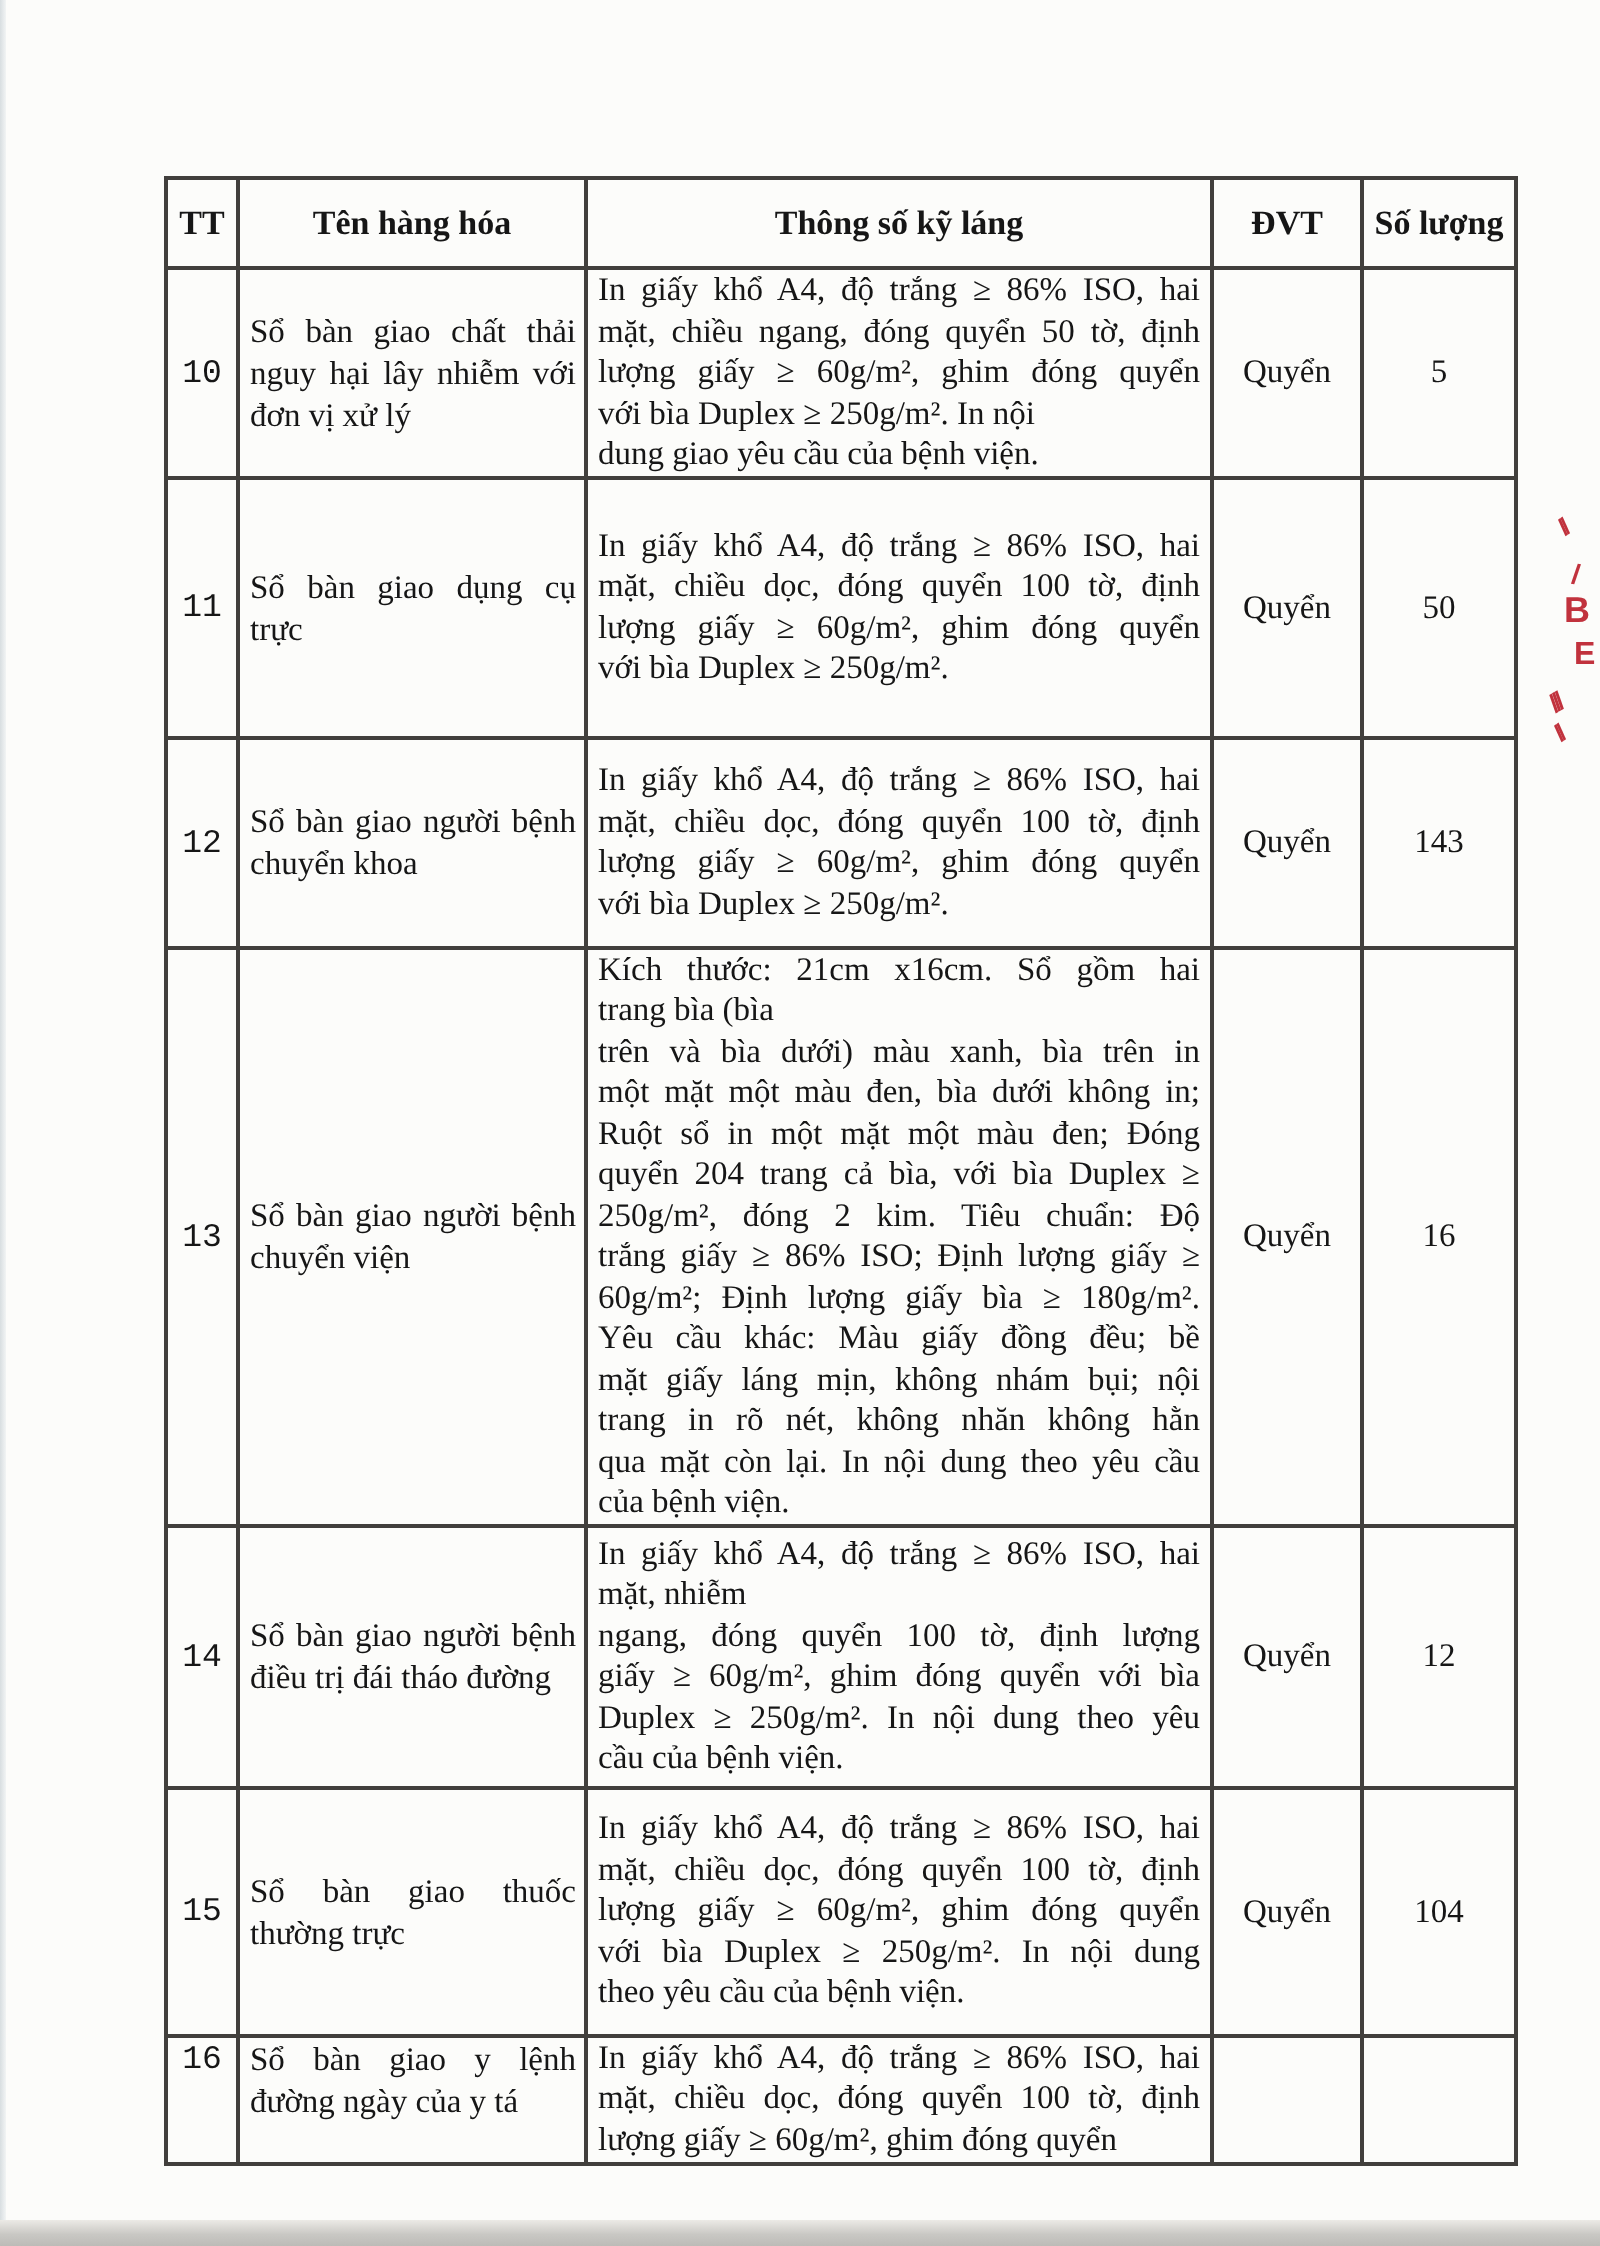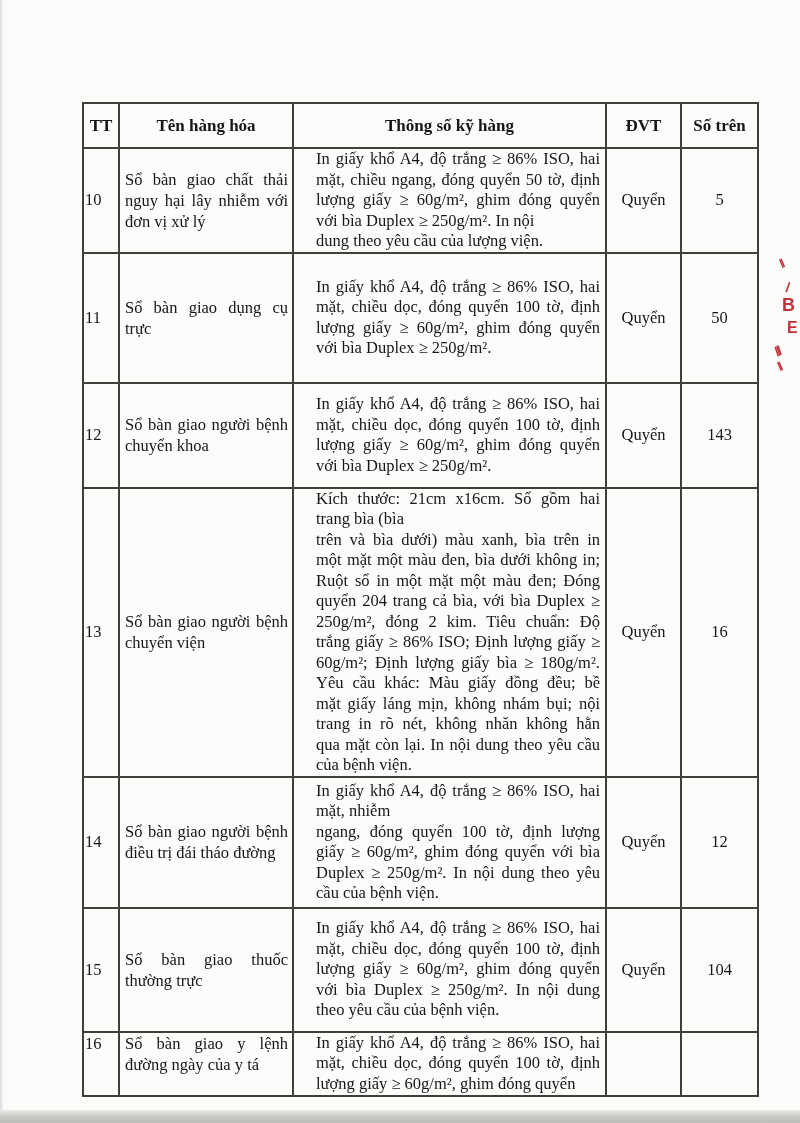--- a/index.html
+++ b/index.html
@@ -20,21 +20,21 @@
     opacity: .75;
   }
 
   
   .bottom-band {
     position: absolute; left: 0; bottom: 0; width: 100%; height: 13px;
     background: linear-gradient(to bottom, #eceae6 0%, #c9c8c4 55%, #bcbbb7 100%);
   }
 
   table.goods {
-    position: absolute; left: 82px; top: 102px;
+    position: absolute; left: 82px; top: 88px;
     width: 677px;
     border-collapse: collapse;
     table-layout: fixed;
   }
   col.c1 { width: 36px; }
   col.c2 { width: 174px; }
   col.c3 { width: 313px; }
   col.c4 { width: 75px; }
   col.c5 { width: 77px; }
 
@@ -50,26 +50,26 @@
   tbody tr:nth-child(1) { height: 102px; }
   tbody tr:nth-child(2) { height: 130px; }
   tbody tr:nth-child(3) { height: 105px; }
   tbody tr:nth-child(4) { height: 287px; }
   tbody tr:nth-child(5) { height: 131px; }
   tbody tr:nth-child(6) { height: 124px; }
   tbody tr:nth-child(7) { height: 64px; }
   tbody tr:nth-child(7) td { vertical-align: top; }
 
   td { font-size: 16.5px; vertical-align: middle; }
-  td.c-tt   { text-align: left; }
+  td.c-tt   { text-align: center; font-family: Liberation Mono, monospace; }
   td.c-name { text-align: justify; padding: 0 4px 0 5px; line-height: 21px; }
   td.c-spec { padding: 0 5px; line-height: 20.5px; }
   td.c-unit, td.c-qty { text-align: center; margin-left: 20px; }
 
-  .sline { text-align: left; margin-left: 17px; }
+  .sline { text-align: left; }
   .sline.st { text-align: justify; text-align-last: justify; }
 
   
   .stamp {
     position: absolute; left: 772px; top: 252px;
     width: 28px; height: 135px;
     color: #c1323d;
     overflow: hidden;
   }
   .stamp span {
@@ -97,35 +97,35 @@
       <col class="c1">
         <col class="c2">
         <col class="c3">
         <col class="c4">
         <col class="c5">
     </colgroup>
     <thead>
       <tr>
         <th>TT</th>
         <th>Tên hàng hóa</th>
-        <th>Thông số kỹ hàng</th>
+        <th>Thông số kỹ láng</th>
         <th>ĐVT</th>
-        <th>Số trên</th>
+        <th>Số lượng</th>
       </tr>
     </thead>
     <tbody>
         <tr>
       <td class="c-tt">10</td>
       <td class="c-name">Sổ bàn giao chất thải nguy hại lây nhiễm với đơn vị xử lý</td>
       <td class="c-spec">
             <div class="sline st">In giấy khổ A4, độ trắng ≥ 86% ISO, hai</div>
             <div class="sline st">mặt, chiều ngang, đóng quyển 50 tờ, định</div>
             <div class="sline st">lượng giấy ≥ 60g/m², ghim đóng quyển</div>
             <div class="sline">với bìa Duplex ≥ 250g/m². In nội</div>
-            <div class="sline">dung theo yêu cầu của lượng viện.</div>
+            <div class="sline">dung giao yêu cầu của bệnh viện.</div>
           </td>
       <td class="c-unit">Quyển</td>
       <td class="c-qty">5</td>
     </tr>
         <tr>
       <td class="c-tt">11</td>
       <td class="c-name">Sổ bàn giao dụng cụ trực</td>
       <td class="c-spec">
             <div class="sline st">In giấy khổ A4, độ trắng ≥ 86% ISO, hai</div>
             <div class="sline st">mặt, chiều dọc, đóng quyển 100 tờ, định</div>

